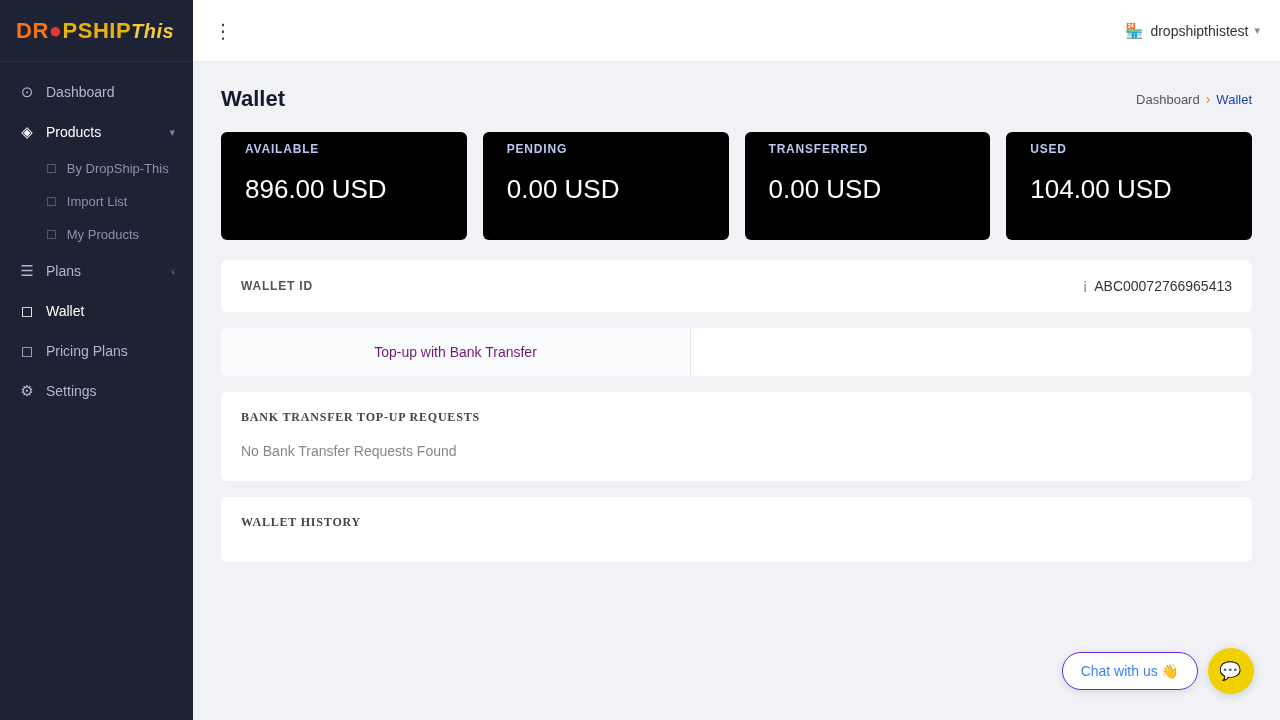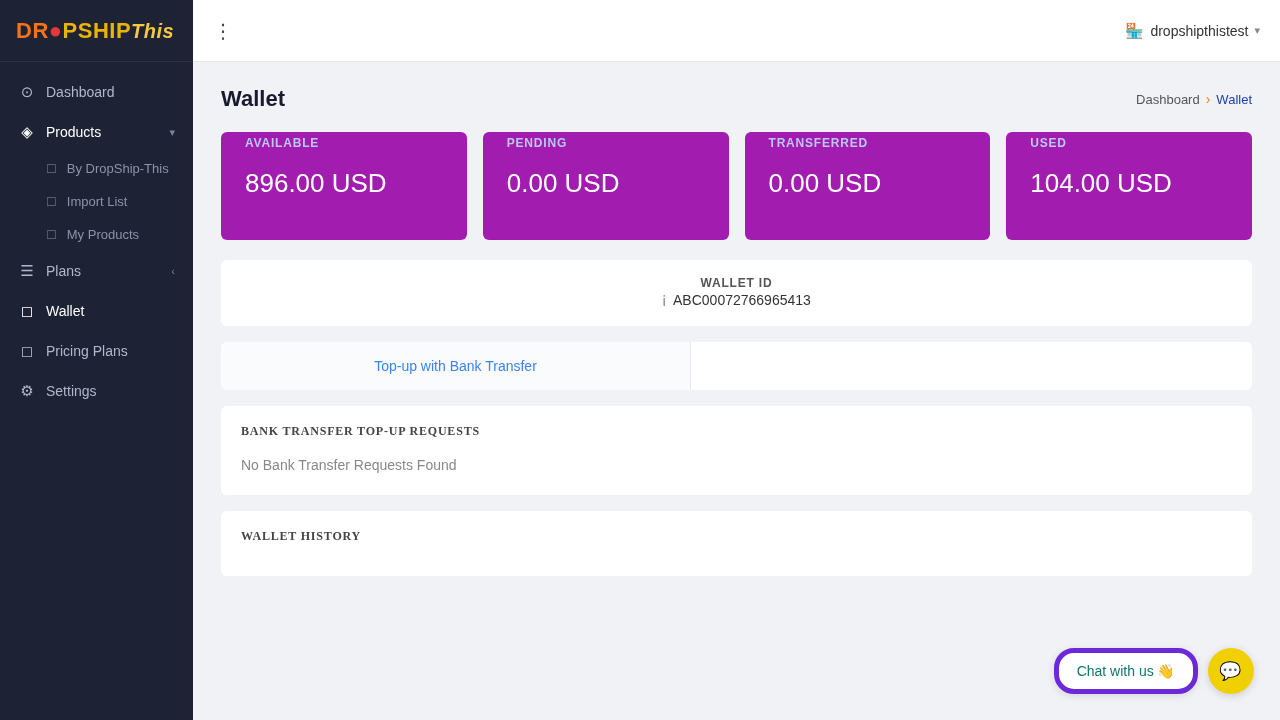--- a/index.html
+++ b/index.html
@@ -108,23 +108,23 @@
     .breadcrumb .bc-current { color: #1e40af; font-weight: 500; }
 
     
     .cards-row {
       display: grid;
       grid-template-columns: repeat(4, 1fr);
       gap: 16px;
       margin-bottom: 20px;
     }
     .wallet-card {
-      background: #a21caf;
-      border-radius: 6px;
-      padding: 4px 24px 24px 24px;
+      background: #000000;
+      border-radius: 6px;
+      padding: 10px 24px 24px 24px;
       color: #fff;
       min-height: 108px;
     }
     .wallet-card .card-label {
       font-size: 12px;
       font-weight: 700;
       letter-spacing: 0.8px;
       color: #b8c8f0;
       margin-bottom: 18px;
       text-transform: uppercase;
@@ -137,21 +137,20 @@
 
     
     .wallet-id-section {
       background: #fff;
       border-radius: 6px;
       padding: 16px 20px;
       display: flex;
       align-items: center;
       justify-content: space-between;
       margin-bottom: 16px;
-      flex-direction: column;
     }
     .wallet-id-label {
       font-size: 12px;
       font-weight: 700;
       letter-spacing: 0.8px;
       color: #555;
       text-transform: uppercase;
     }
     .wallet-id-value {
       display: flex;
@@ -169,21 +168,21 @@
       margin-bottom: 16px;
       display: flex;
     }
     .topup-btn {
       flex: 1;
       max-width: 470px;
       padding: 16px 20px;
       text-align: center;
       border-right: 1px solid #e5e7eb;
       cursor: pointer;
-      color: #3b82f6;
+      color: #701a75;
       font-size: 14px;
       background: #fafbfc;
       border-radius: 6px 0 0 6px;
     }
 
     
     .bank-section {
       background: #fff;
       border-radius: 6px;
       padding: 18px 20px;
@@ -216,25 +215,25 @@
       position: fixed;
       bottom: 26px;
       right: 26px;
       display: flex;
       align-items: center;
       gap: 10px;
       z-index: 100;
     }
     .chat-bubble {
       background: #fff;
-      border: 5px solid #6d28d9;
+      border: 1px solid #6d28d9;
       border-radius: 20px;
       padding: 10px 18px;
       font-size: 14px;
-      color: #0f766e;
+      color: #3b82f6;
       box-shadow: 0 2px 8px rgba(0,0,0,0.10);
     }
     .chat-button {
       width: 46px;
       height: 46px;
       background: #f0d000;
       border-radius: 50%;
       display: flex;
       align-items: center;
       justify-content: center;

